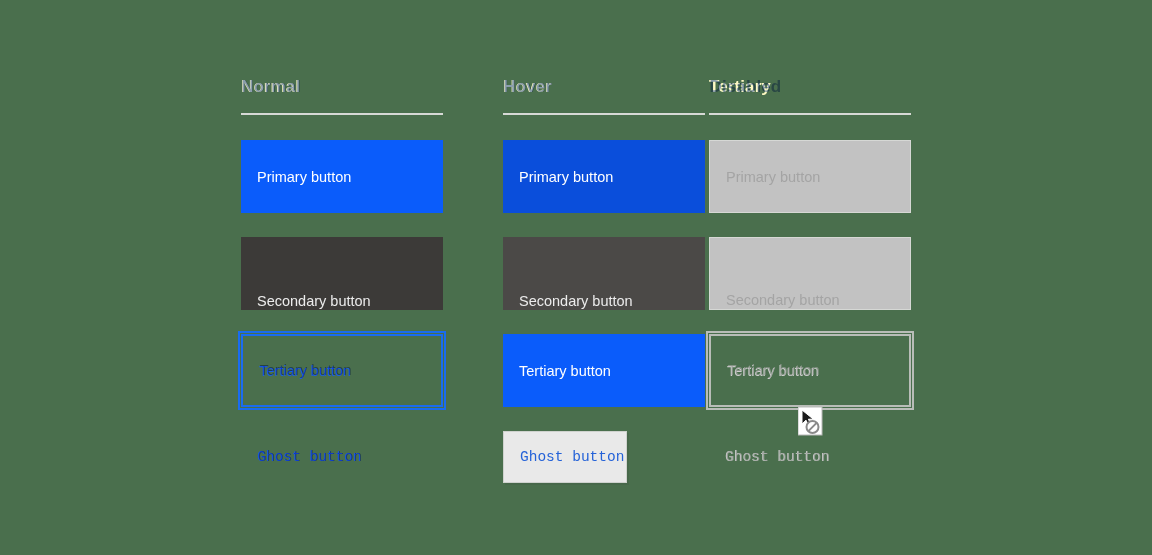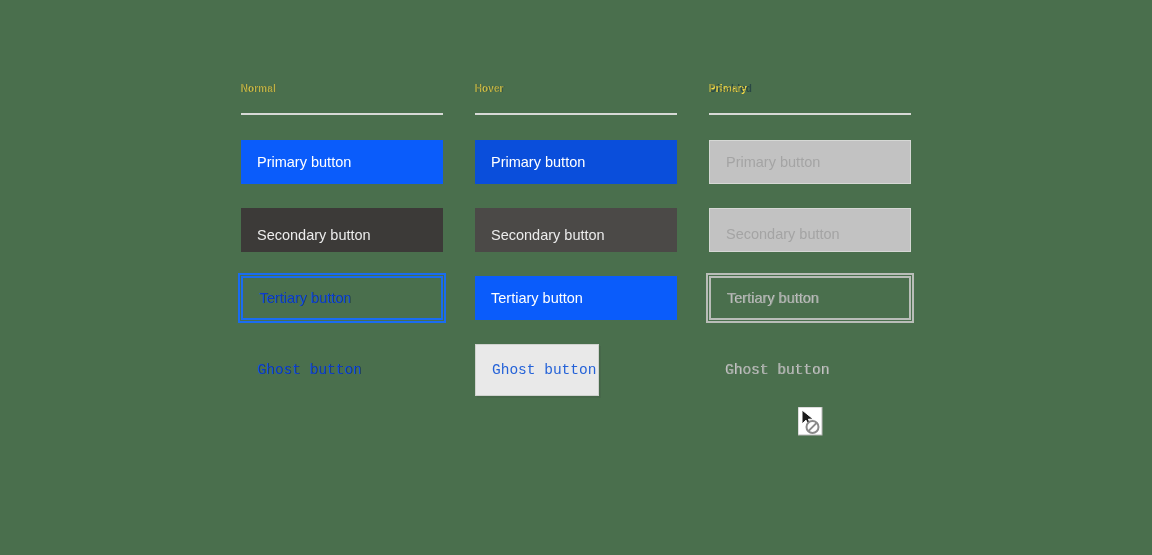--- a/index.html
+++ b/index.html
@@ -21,35 +21,35 @@
   .matrix {
     position: absolute;
     left: 241px;
     top: 78px;
     width: 670px;
     display: grid;
     grid-template-columns: 202px 1fr 202px 1fr 202px;
     grid-template-areas: "c1 g1 c2 g2 c3";
   }
   .col-normal   { grid-area: c1; }
-  .col-hover    { grid-area: c2; }
+  .col-hover    { grid-area: c2; margin-left: 28px; }
   .col-disabled { grid-area: c3; }
 
   .col { width: 202px; }
 
   
   .col-head {
     height: 28px;
     position: relative;
   }
   .col-head-label {
-    font-size: 10px;
+    font-size: 17px;
     line-height: 17px;
     font-weight: 700;
-    color: #fde047;
+    color: #fef9c3;
     letter-spacing: .1px;
     position: relative;
     display: inline-block;
   }
   
   .ghosted::after {
     content: attr(data-ghost);
     position: absolute;
     left: 0.6px;
     top: -0.4px;
@@ -62,24 +62,24 @@
   .rule {
     height: 2px;
     background: #d7d9d6;
     margin-top: 7px;
     width: 202px;
   }
 
   
   .btn {
     width: 202px;
-    height: 44px;
+    height: 73px;
     display: flex;
     align-items: center;
-    padding: 8px 16px;
+    padding: 0 16px;
     font-size: 14.5px;
     line-height: 18px;
     border: 0;
     border-radius: 0;
     font-family: "Liberation Sans", sans-serif;
     text-align: left;
     position: relative;
     cursor: pointer;
     background: transparent;
   }
@@ -220,21 +220,21 @@
     </button>
 
     <div class="stack-gap-sm"></div>
     <button class="btn btn-ghost is-hover">
       <span class="lbl">Ghost button</span>
     </button>
   </div>
 
   <div class="col col-disabled">
     <div class="col-head">
-      <span class="col-head-label ghosted" data-ghost="Disabled">Primary</span>
+      <span class="col-head-label ghosted" data-ghost="Disabled">Tertiary</span>
     </div>
     <div class="rule"></div>
 
     <div class="stack-gap"></div>
     <button class="btn btn-primary is-disabled" disabled="">
       <span class="lbl">Primary button</span>
     </button>
 
     <div class="stack-gap-sm"></div>
     <button class="btn btn-secondary is-disabled" disabled="">

